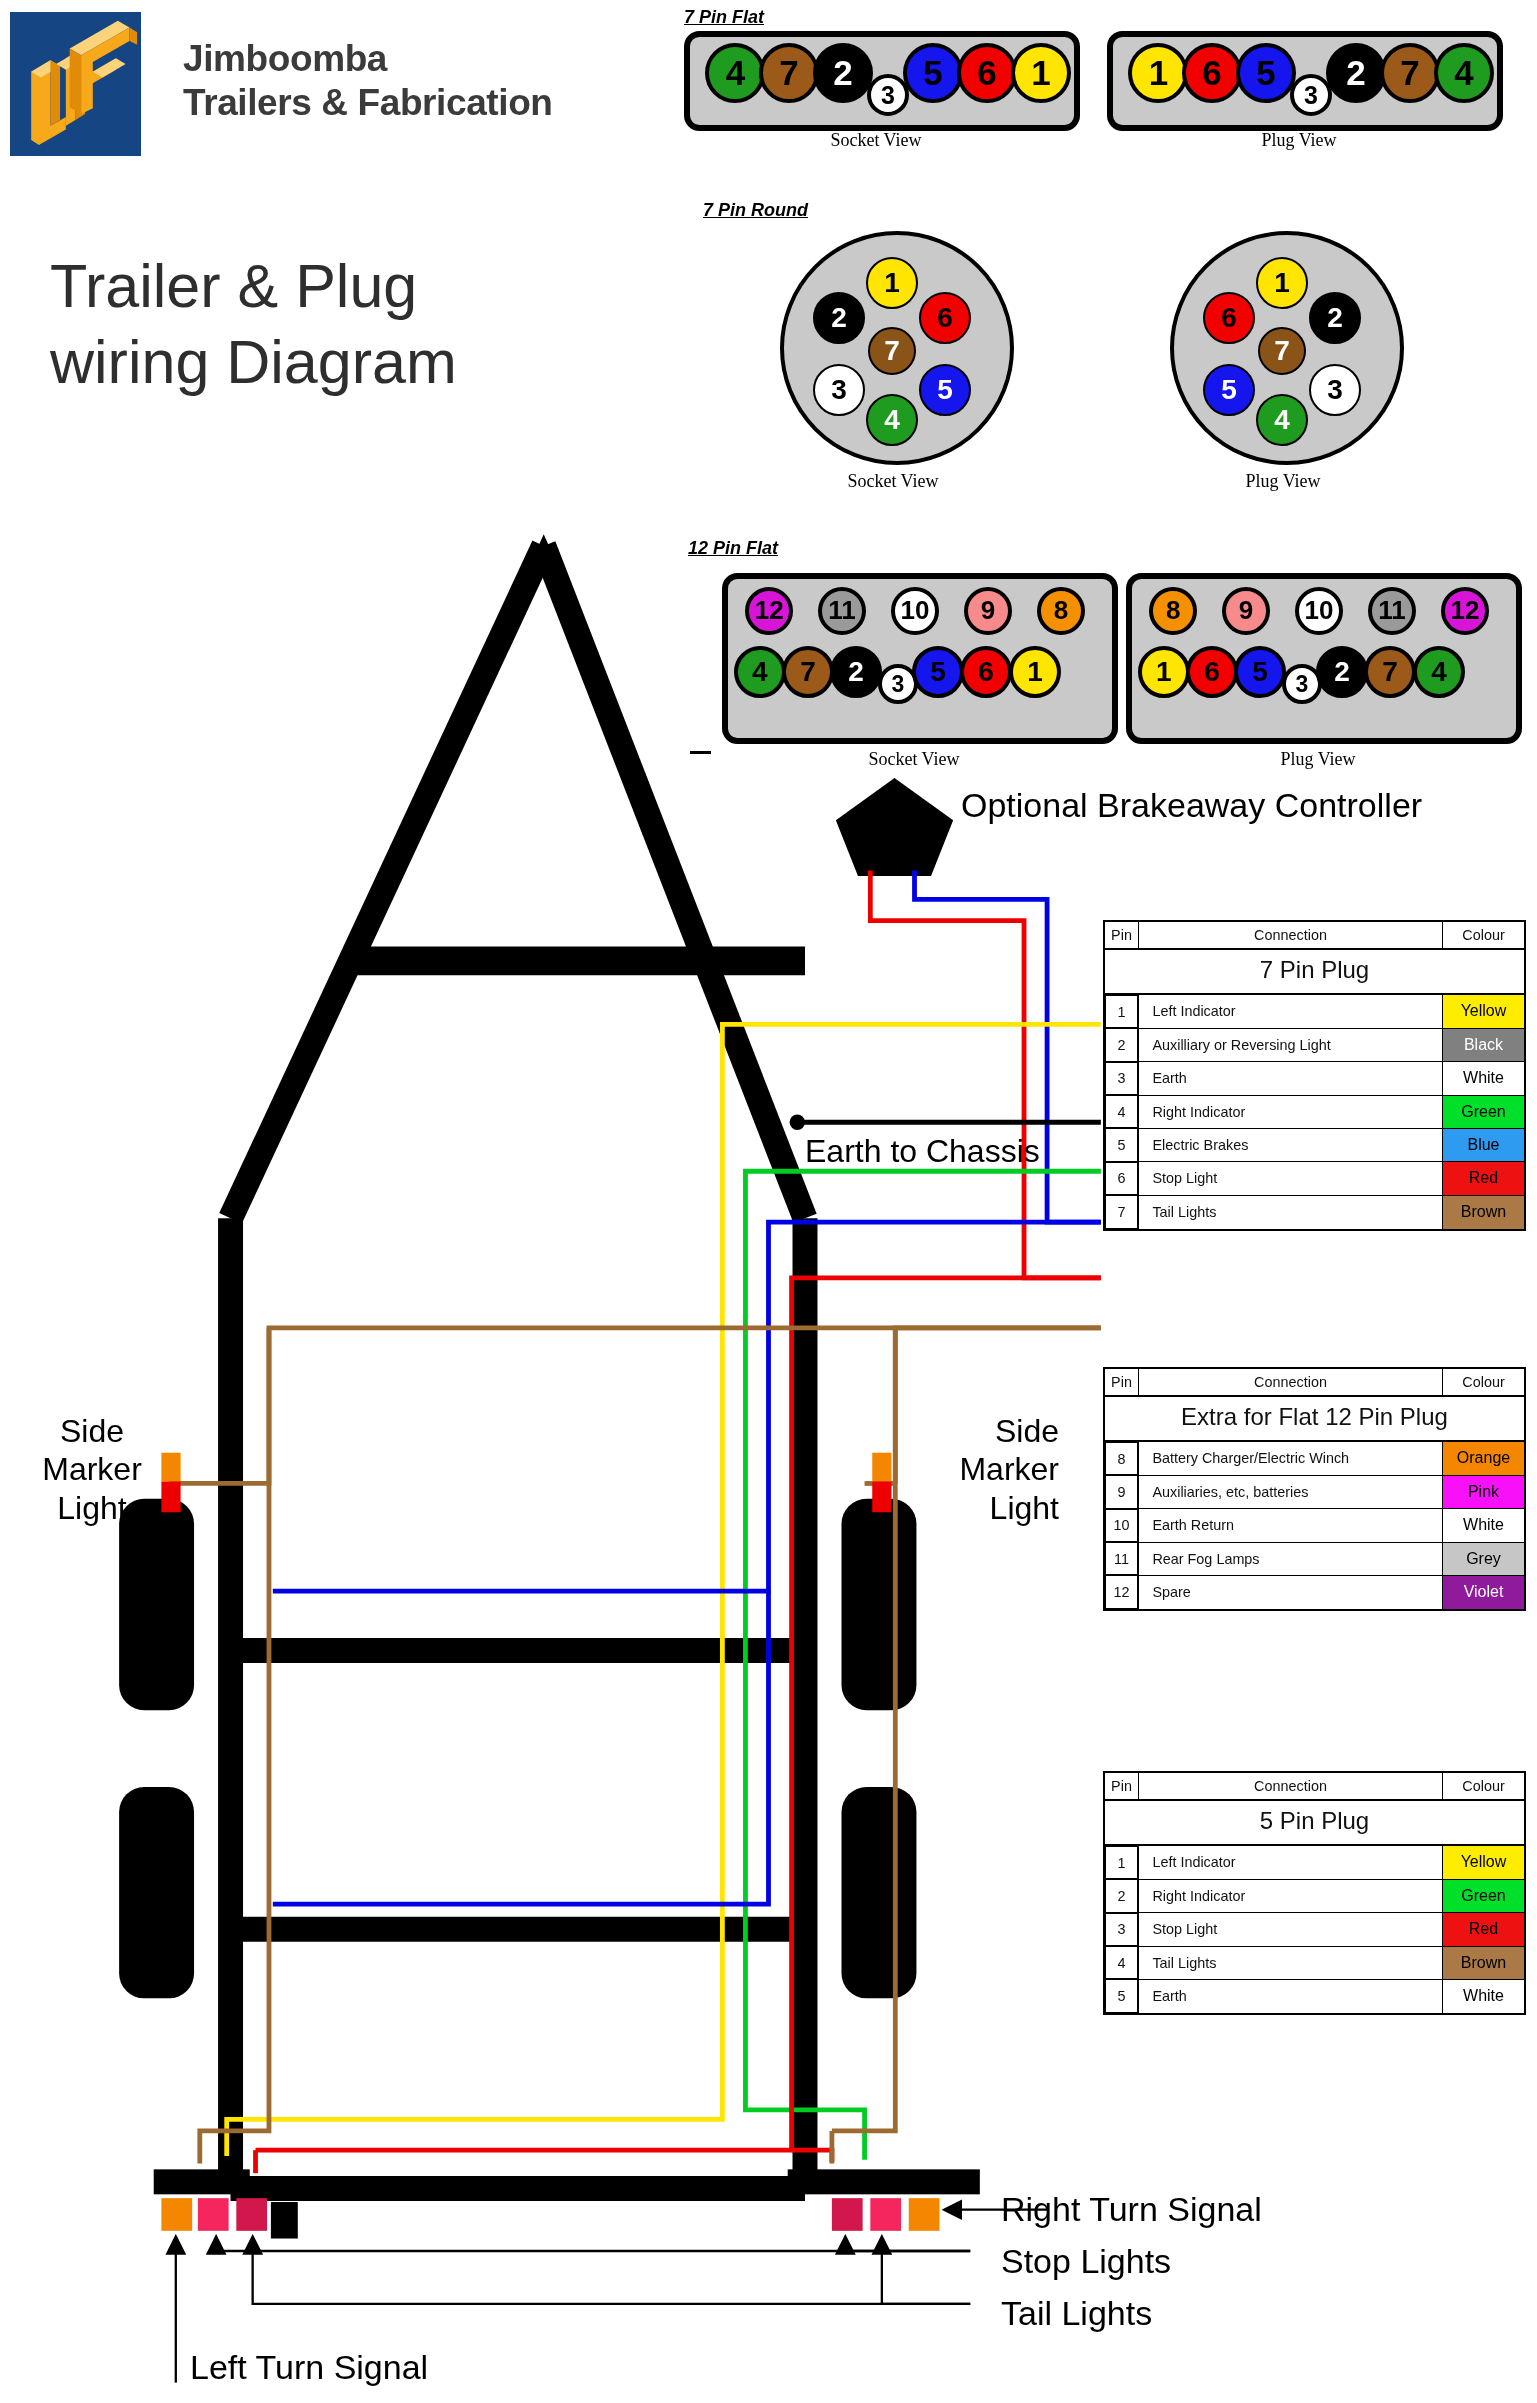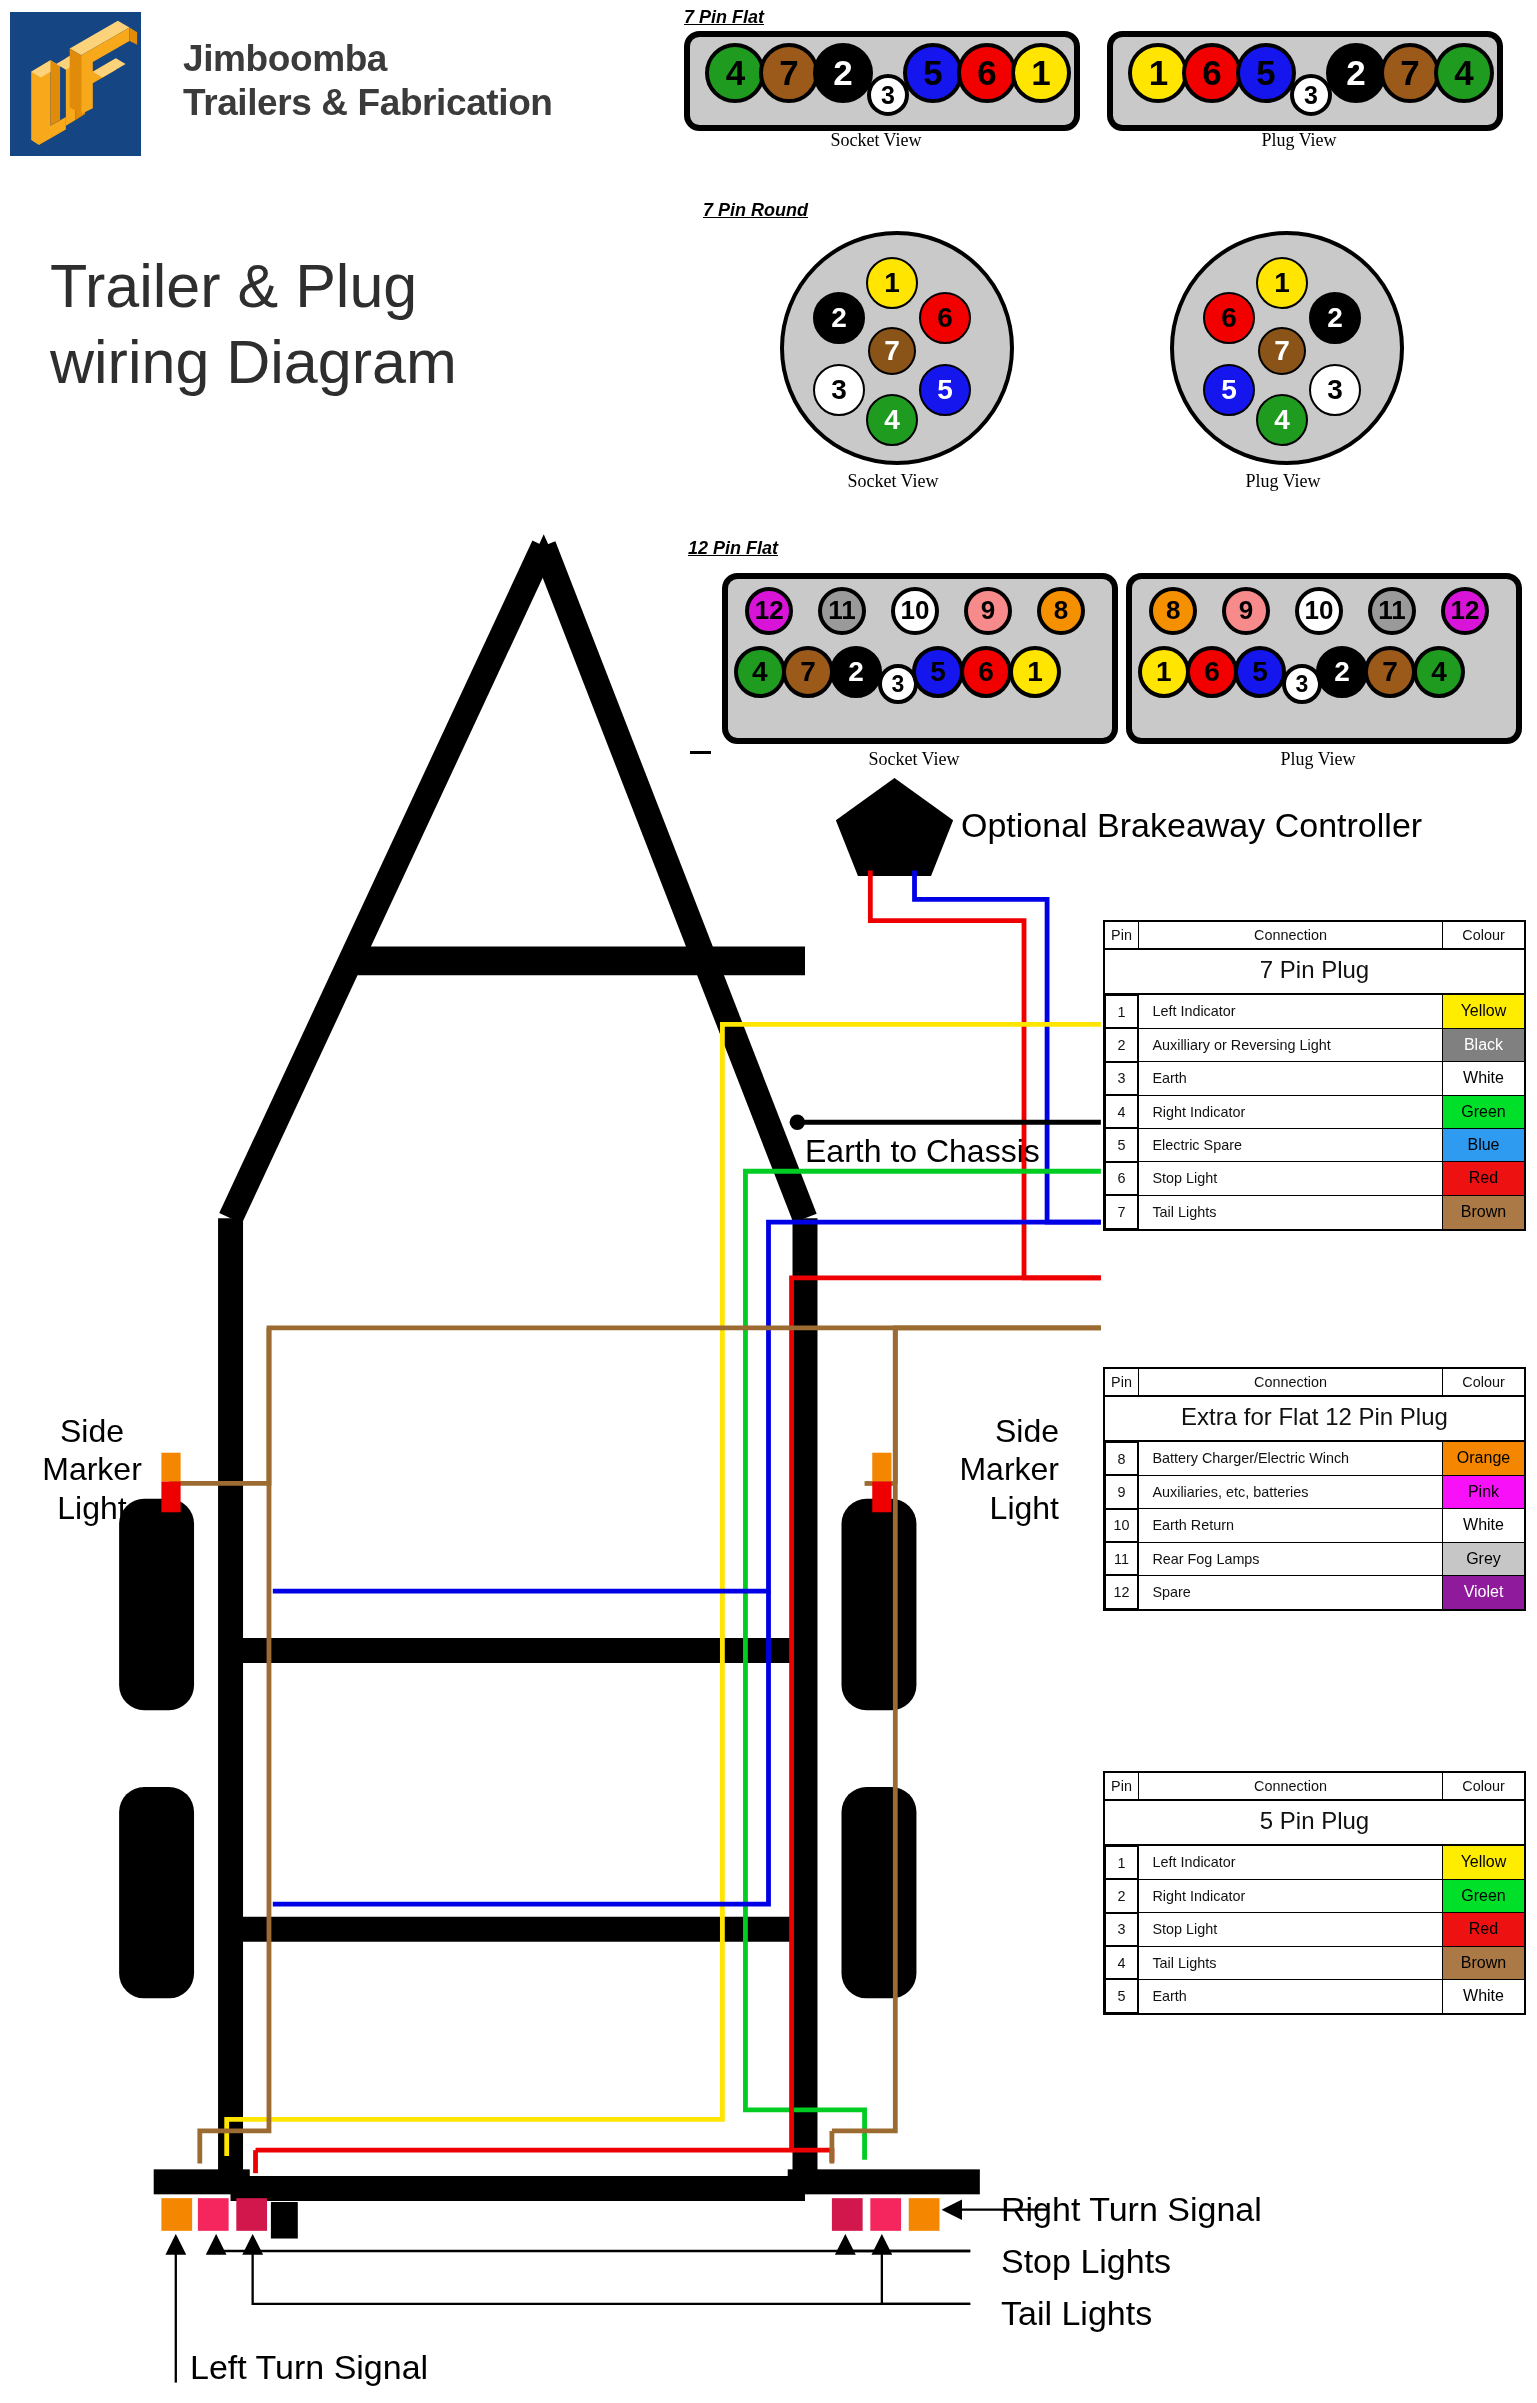--- a/index.html
+++ b/index.html
@@ -167,21 +167,21 @@
       <div class="pin" style="width: 52px; height: 52px; left: 232px; top: 67px; background: rgb(156, 90, 26); color: rgb(0, 0, 0); font-size: 28px;">7</div>
       <div class="pin" style="width: 52px; height: 52px; left: 281px; top: 67px; background: rgb(31, 156, 31); color: rgb(0, 0, 0); font-size: 28px;">4</div>
     </div>
   <div class="abs view-label" style="left:1126px;top:749px;width:384px;">Plug View</div>
 
   <div class="abs" style="left:690px;top:751px;width:21px;height:2.9px;background:#000;"></div>
 
   <svg class="abs" style="left:832px;top:774px;width:125px;height:106px;" viewBox="0 0 130 110">
     <polygon points="65,4 126,48 103,106 27,106 4,48" fill="#000"></polygon>
   </svg>
-  <div class="abs anno" style="left:961px;top:806px;">
+  <div class="abs anno" style="left:961px;top:786px;">
     <div>Optional Brakeaway Controller</div>
   </div>
 
   <svg class="abs" style="left:0;top:0;width:1537px;height:2404px;" viewBox="0 0 1600 2502">
 
     <g fill="none" stroke="#000" stroke-width="26">
 
       <path d="M566,568 L240,1268"></path>
       <path d="M566,568 L838,1268"></path>
 
@@ -319,21 +319,21 @@
           <td class="conn">Earth</td>
           <td class="col" style="background: rgb(255, 255, 255); color: rgb(0, 0, 0);">White</td>
         </tr>
         <tr>
           <td class="pin">4</td>
           <td class="conn">Right Indicator</td>
           <td class="col" style="background: rgb(0, 224, 40); color: rgb(0, 0, 0);">Green</td>
         </tr>
         <tr>
           <td class="pin">5</td>
-          <td class="conn">Electric Spare</td>
+          <td class="conn">Electric Brakes</td>
           <td class="col" style="background: rgb(46, 155, 240); color: rgb(0, 0, 0);">Blue</td>
         </tr>
         <tr>
           <td class="pin">6</td>
           <td class="conn">Stop Light</td>
           <td class="col" style="background: rgb(238, 17, 17); color: rgb(0, 0, 0);">Red</td>
         </tr>
         <tr>
           <td class="pin">7</td>
           <td class="conn">Tail Lights</td>

